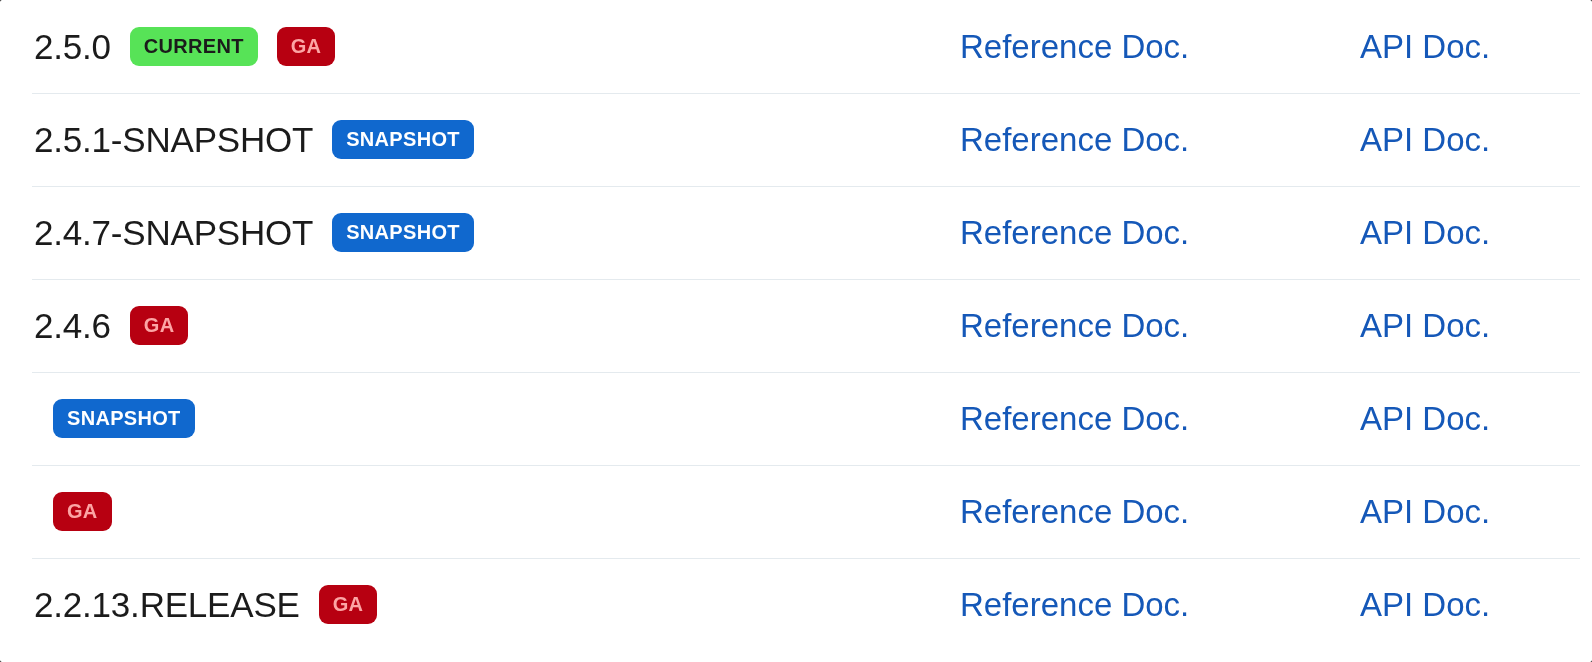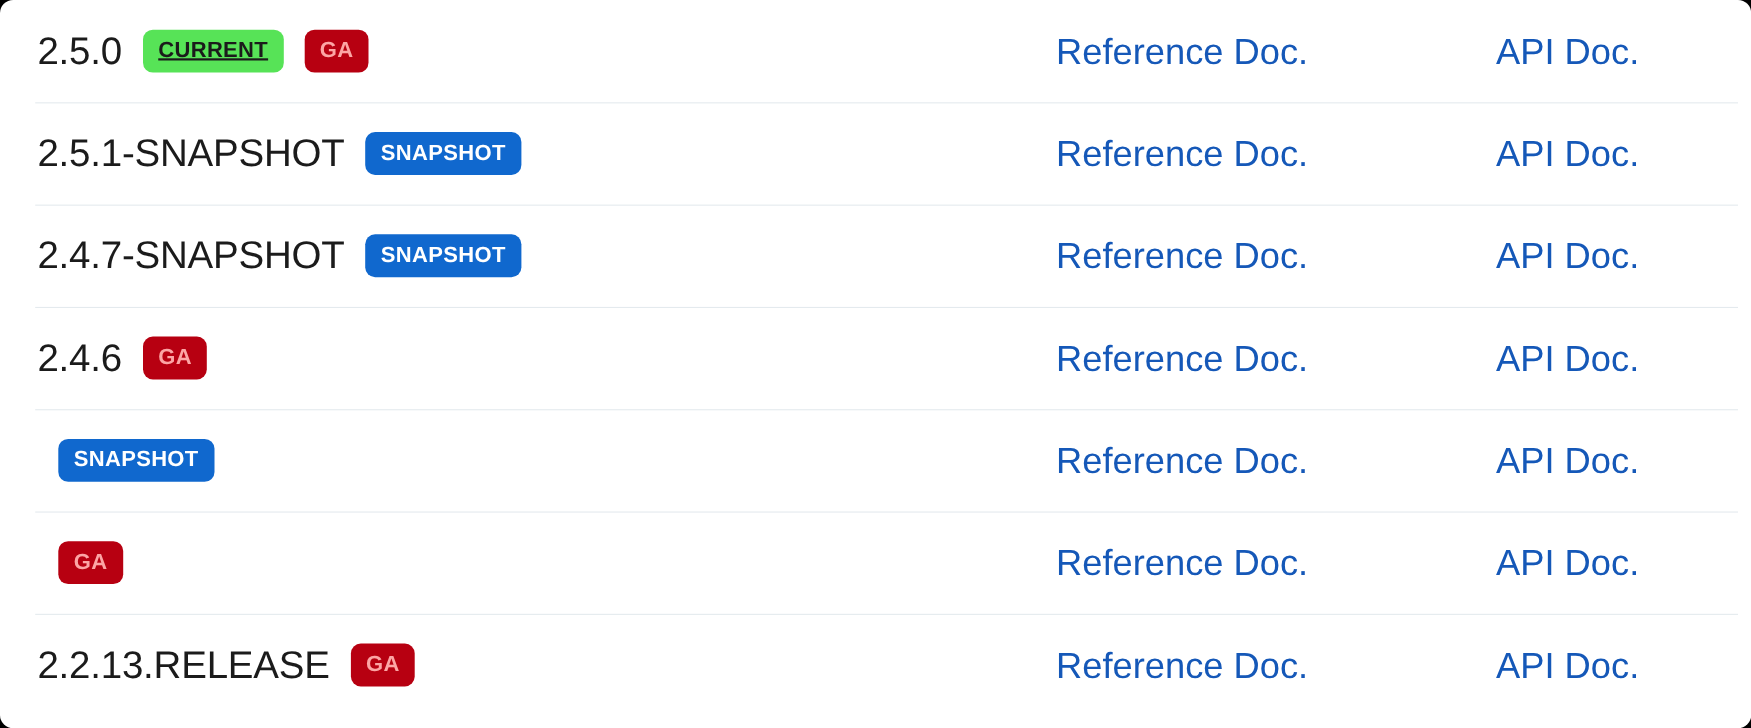--- a/index.html
+++ b/index.html
@@ -9,21 +9,21 @@
     height: 662px;
     background: #000000;
     font-family: "Liberation Sans", sans-serif;
   }
 
   #page {
     position: relative;
     width: 1592px;
     height: 662px;
     background: #ffffff;
-    border-radius: 12px;
+    border-radius: 2px;
     overflow: hidden;
   }
 
   .version-table {
     position: absolute;
     left: 0;
     top: 0;
     width: 1592px;
   }
 
@@ -73,21 +73,20 @@
     line-height: 1;
     letter-spacing: 0.3px;
     padding: 9px 14px 10px 14px;
     margin-left: 19px;
     white-space: nowrap;
   }
 
   .badge-current {
     background: #57e357;
     color: #1b1b1b;
-    text-decoration: underline;
   }
 
   .badge-ga {
     background: #b70011;
     color: #fca5a5;
   }
 
   .badge-snapshot {
     background: #1068ce;
     color: #ffffff;

